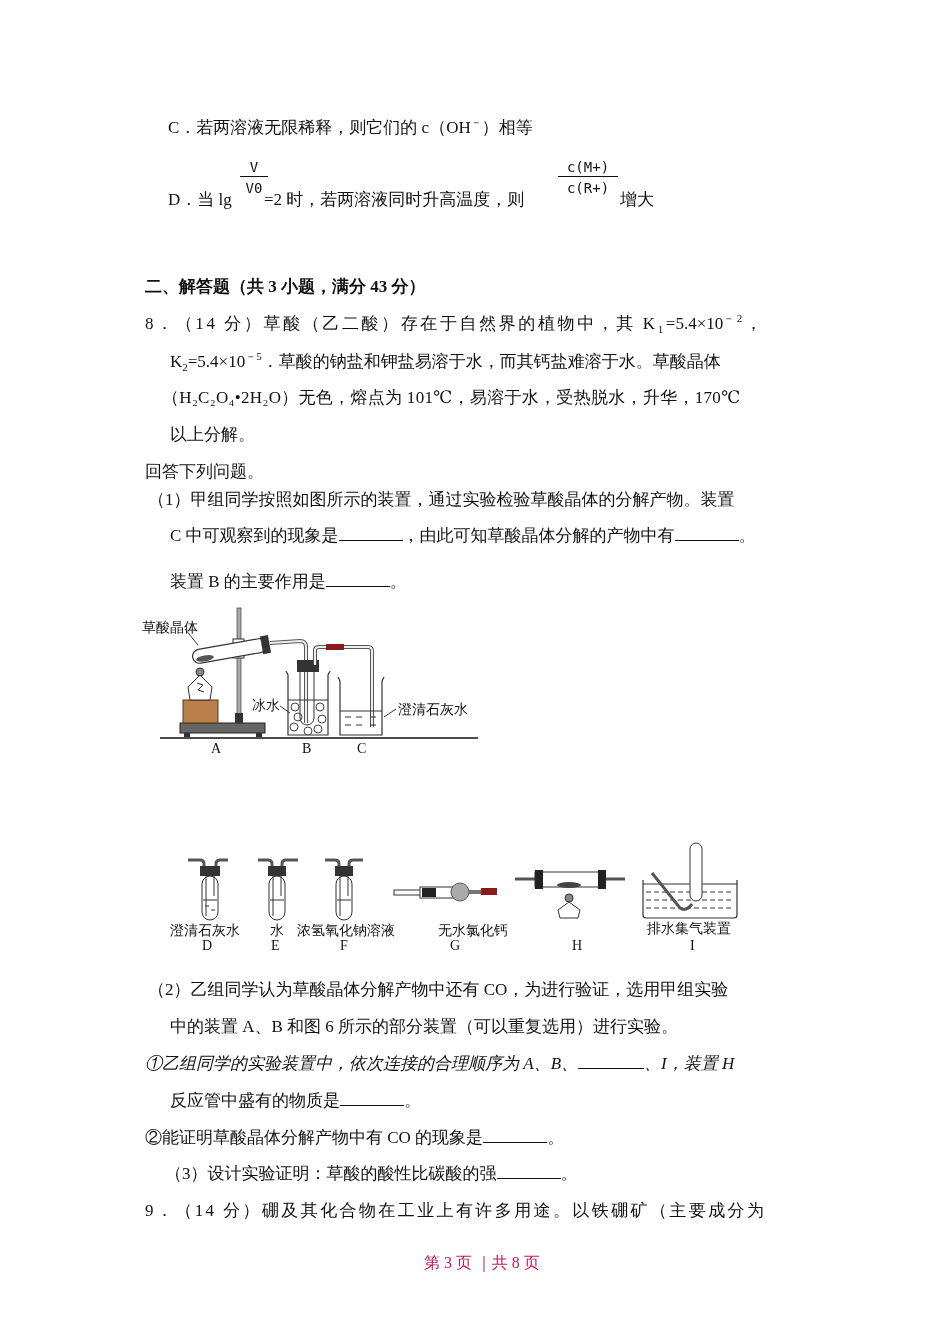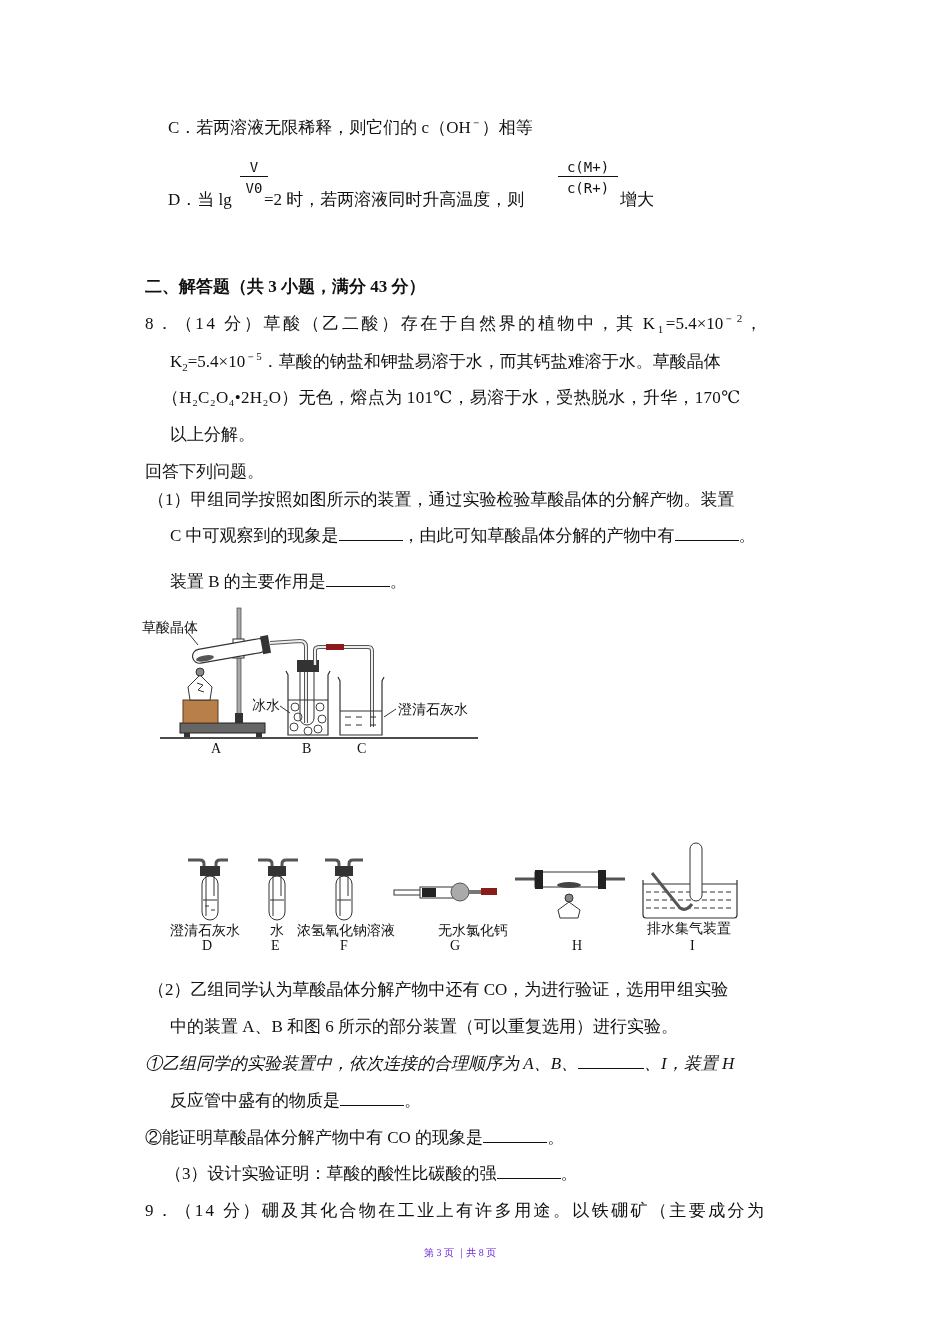--- a/index.html
+++ b/index.html
@@ -8,21 +8,21 @@
   .line { position:absolute; white-space:nowrap; line-height:24px; }
   .bold { font-weight:bold; }
   .blank { display:inline-block; border-bottom:1px solid #111; height:16px; vertical-align:baseline; }
   sub, sup { font-size:11px; line-height:0; }
   .mono { font-family:"DejaVu Sans Mono","Liberation Mono",monospace; font-size:14px; }
   .frac { position:absolute; text-align:center; }
   .frac .bar { border-top:1px solid #111; }
   .justify { letter-spacing:2.6px; }
   .label { position:absolute; font-family:"DejaVu Sans","Liberation Sans",sans-serif; font-size:14px; white-space:nowrap; color:#111; }
   .letter { position:absolute; font-family:"Liberation Serif",serif; font-size:14px; }
-  .footer { position:absolute; font-size:10px; color:#6d28d9; }
+  .footer { position:absolute; font-size:16px; color:#be185d;margin-top:7px; }
 </style>
 </head>
 <body>
 
 <div class="line" style="left:168px; top:116px;">
   <span>C．若两溶液无限稀释，则它们的 c（OH</span><sup>－</sup><span>）相等</span>
 </div>
 
 <div class="line" style="left:168px; top:188px;">
   <span>D．当 lg</span>

